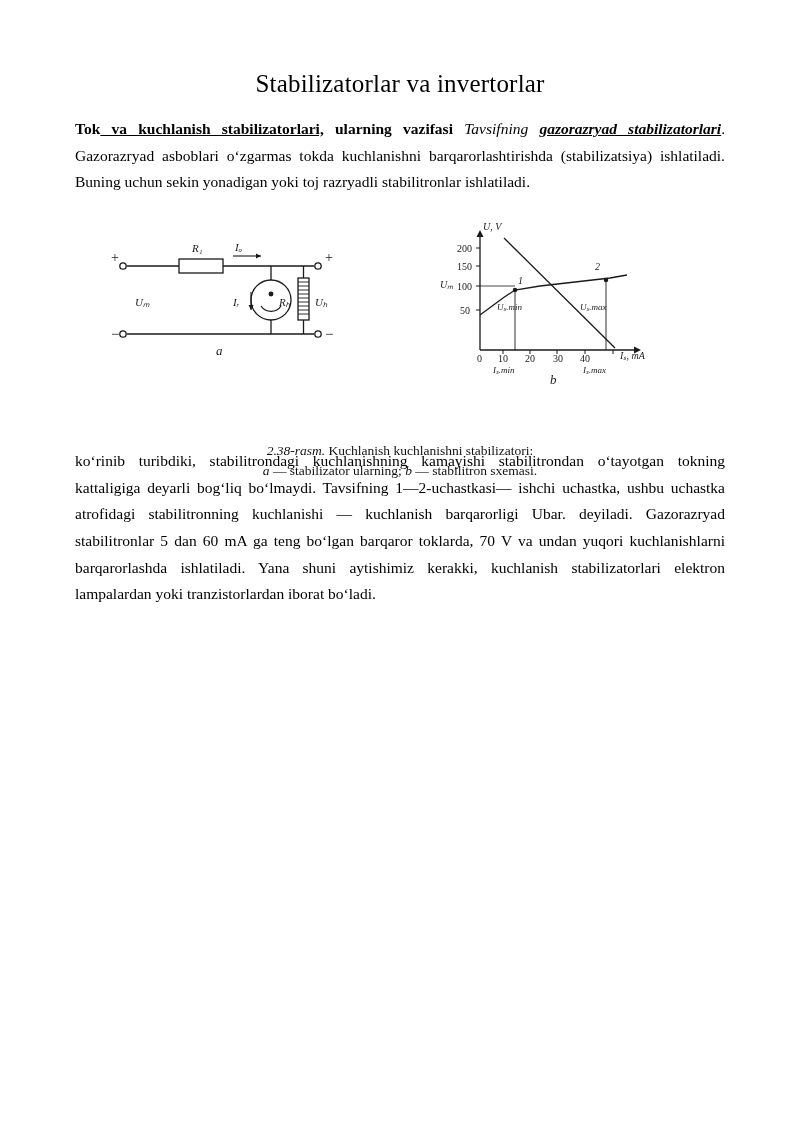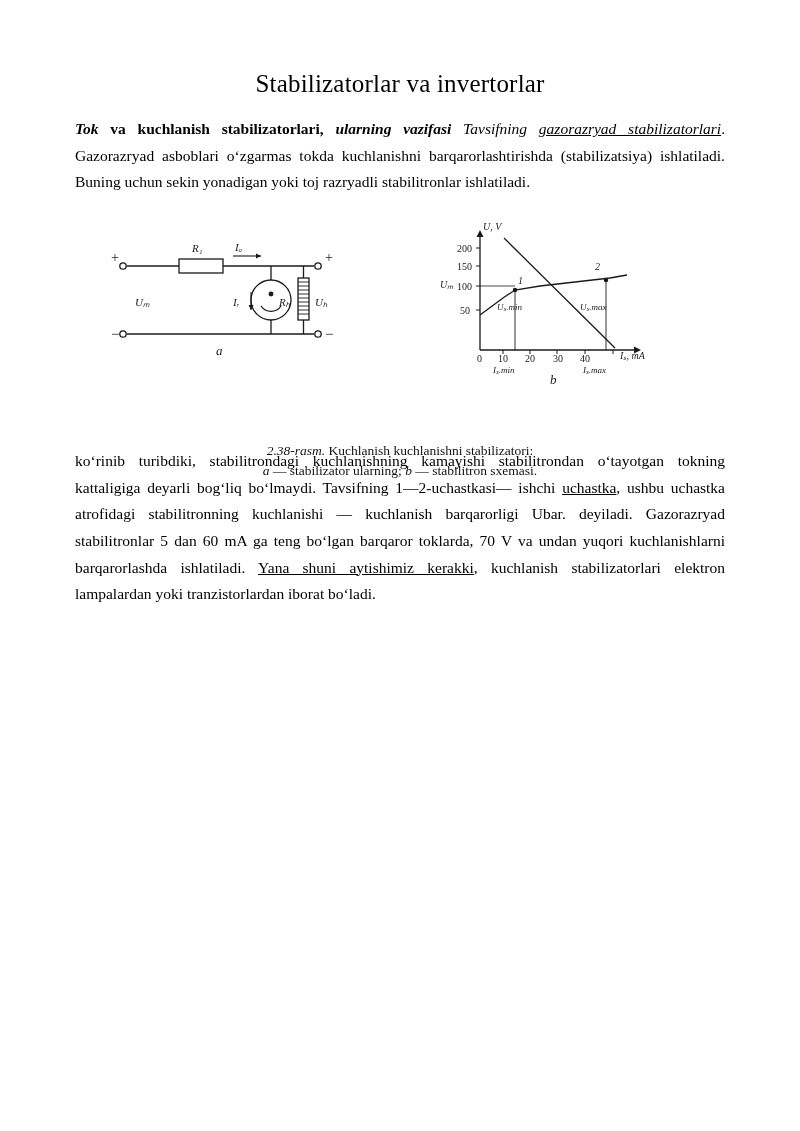--- a/index.html
+++ b/index.html
@@ -38,25 +38,25 @@
   p.body-par {
     font-size: 15.5px;
     line-height: 1.72;
     text-align: justify;
     margin: 0 0 2px 0;
     text-indent: 0;
   }
   .first-par {
     text-indent: 38px;
   }
-  .b { font-weight: bold; font-style: italic; }
+  .b { font-weight: bold; }
   .i { font-style: italic; }
-  .u { text-decoration: underline; }
-  .bu { font-weight: bold; }
-  .iu { font-style: italic; text-decoration: underline; }
+  .u { }
+  .bu { font-weight: bold; text-decoration: underline; }
+  .iu { font-style: italic; text-decoration: underline; font-weight: bold; }
 
   
   .figure-wrap {
     position: relative;
     margin-top: 22px;
     height: 230px;
   }
   .fig-caption {
     font-family: "Liberation Serif", serif;
     font-size: 13.5px;

